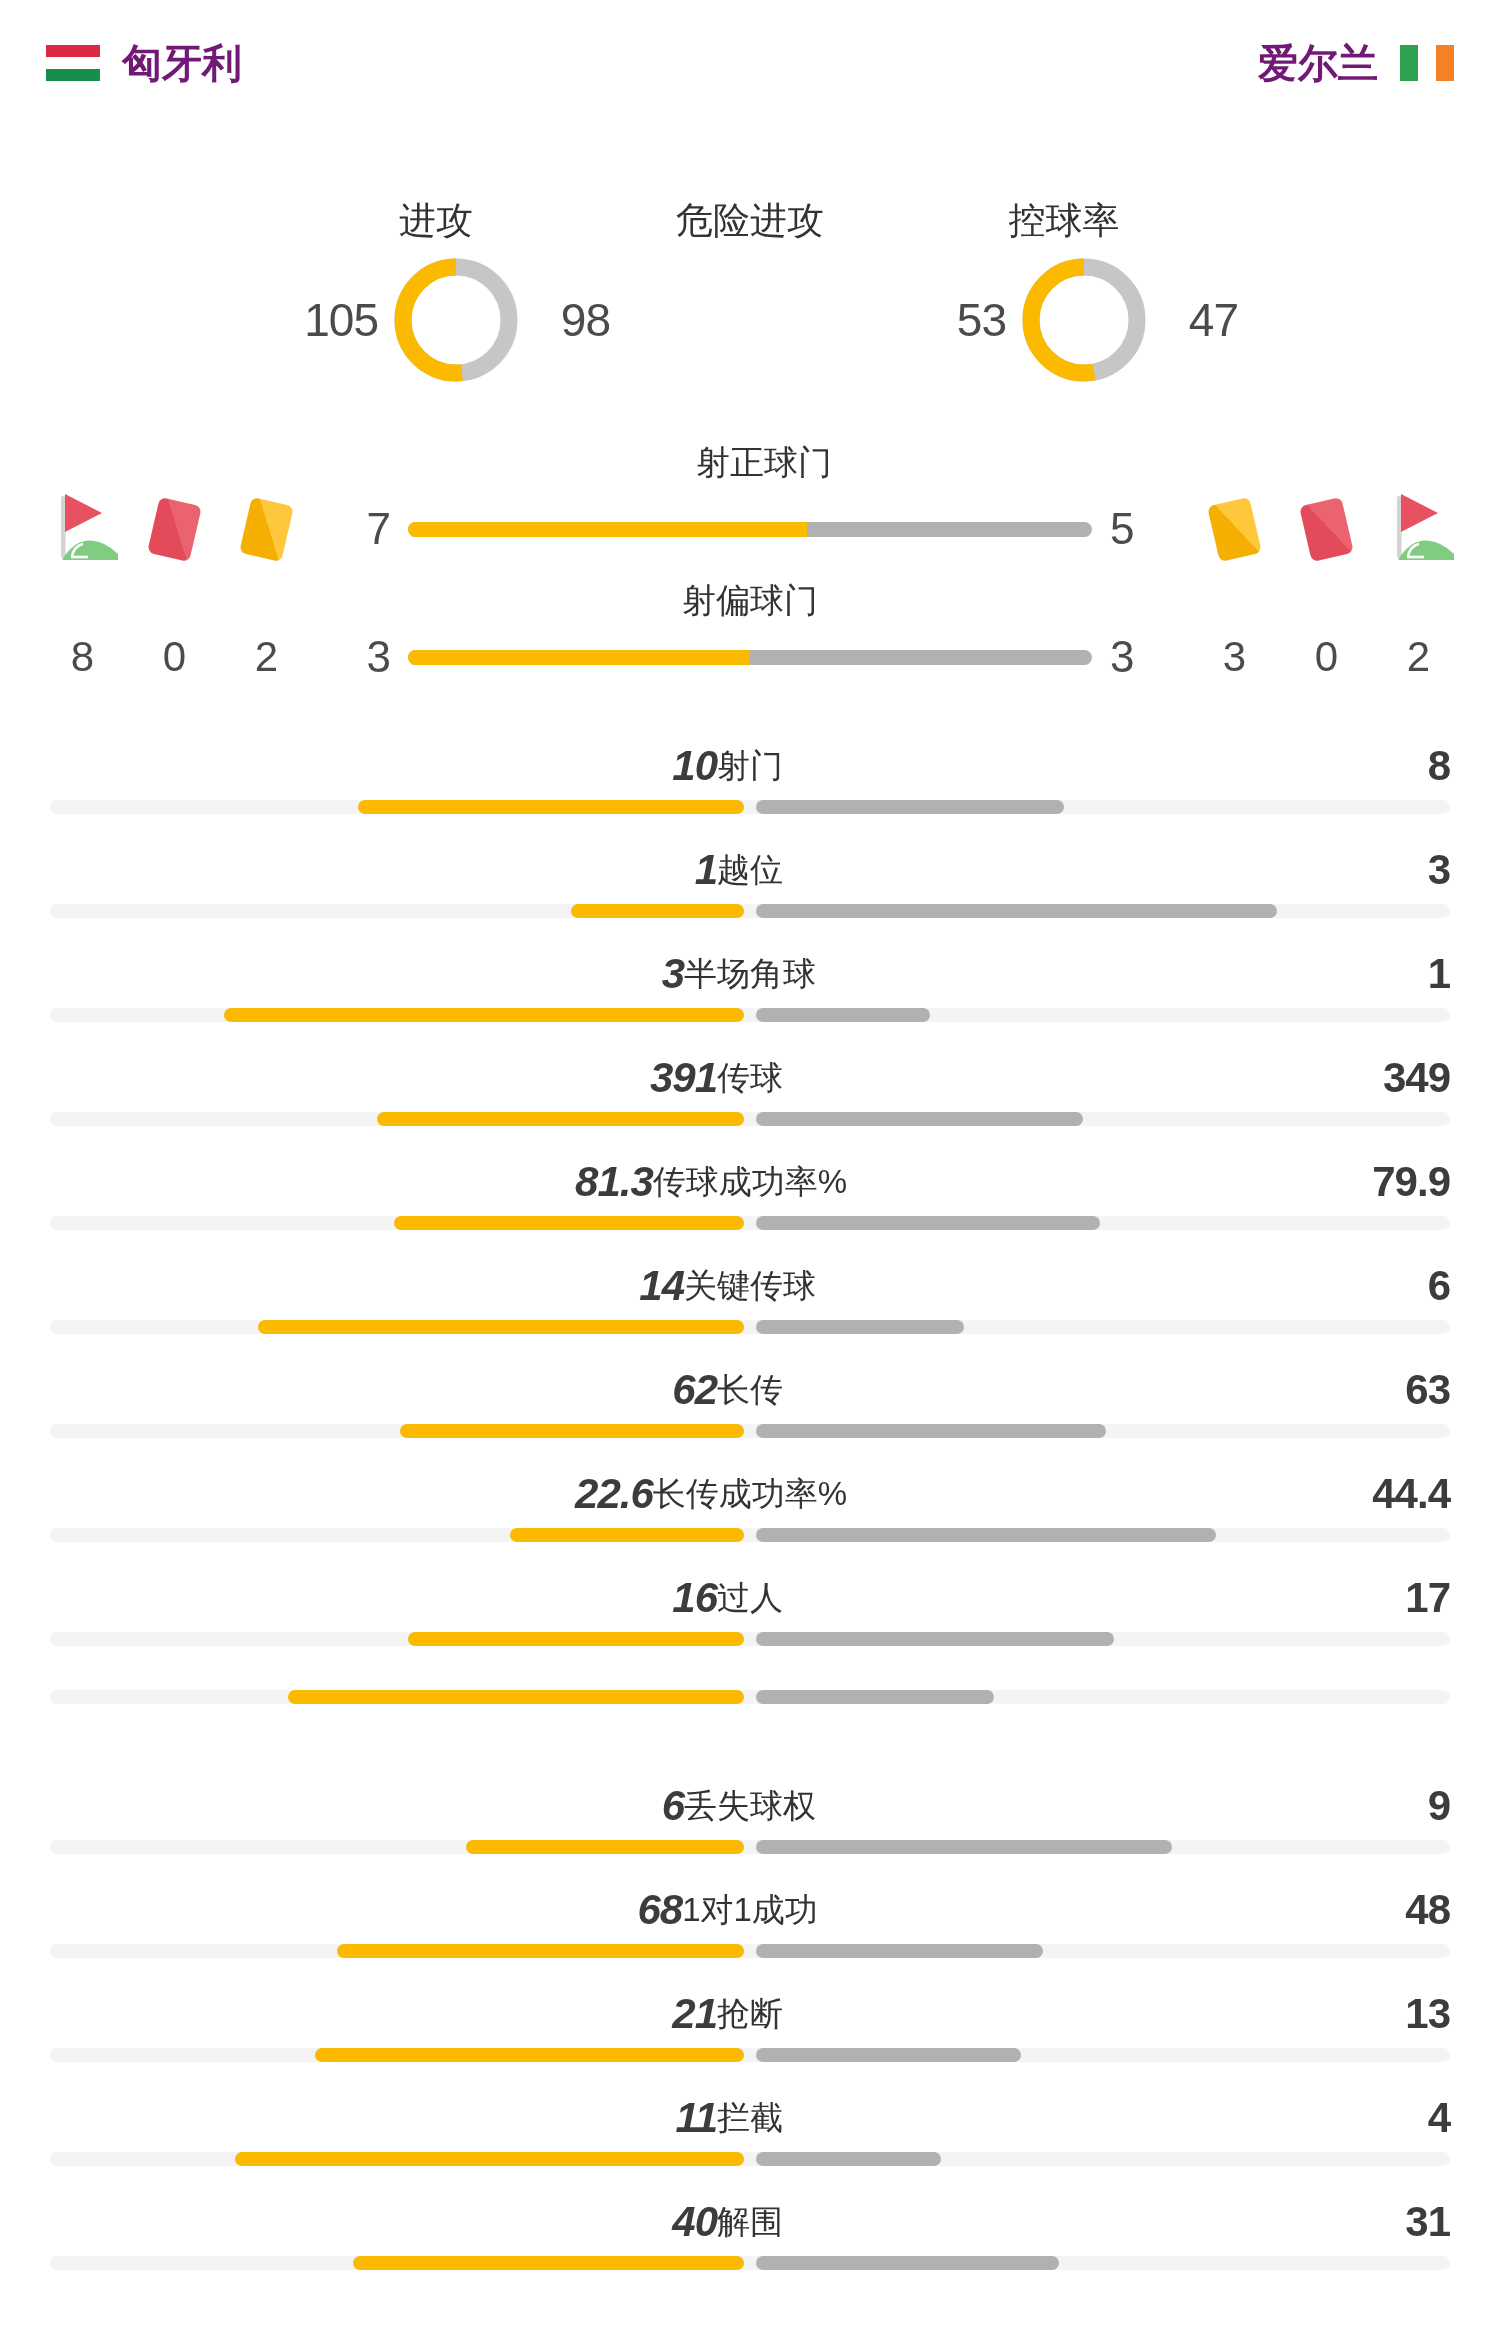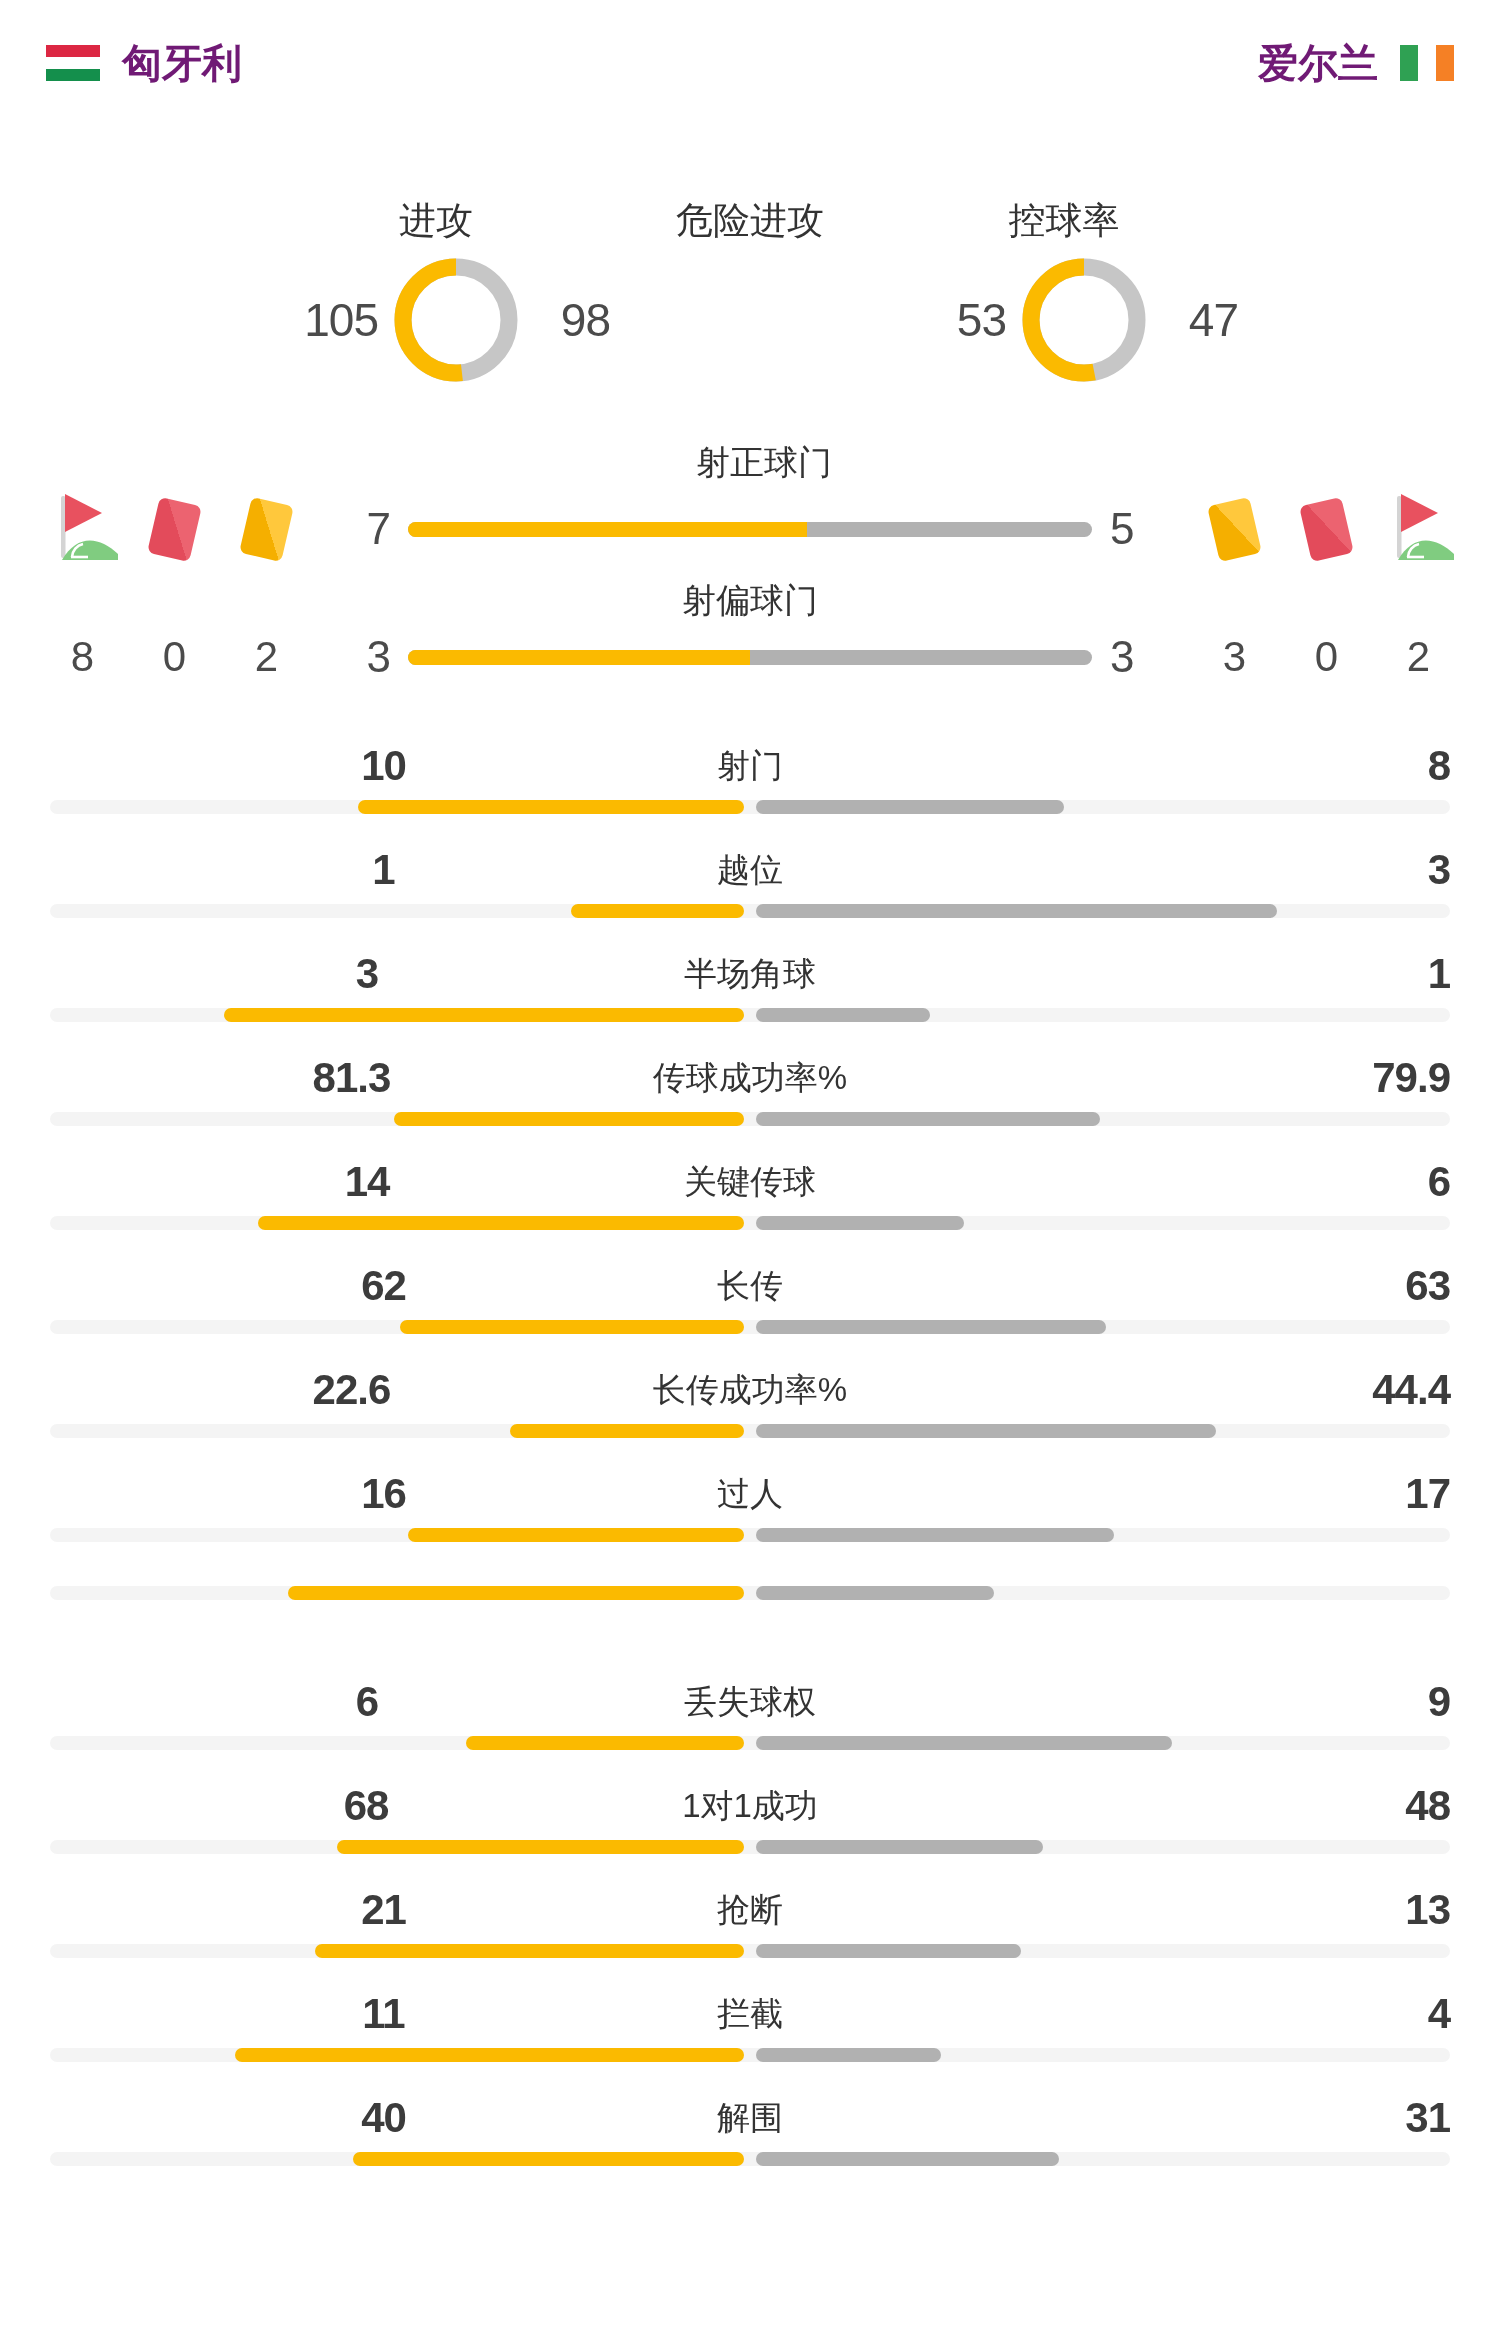--- a/index.html
+++ b/index.html
@@ -56,21 +56,21 @@
   .card.red { background:linear-gradient(60deg,#e34b5b 54%,#ec6370 54%); }
   .card.yellow { background:linear-gradient(60deg,#f5af00 54%,#ffc83c 54%); }
   .tilt-r { transform:rotate(13deg); }
   .tilt-l { transform:rotate(-13deg); }
 
   
   .stats { margin-top:26px; }
   .stat-row { height:104px; padding:26px 50px 0 50px; }
   .stat-line { display:grid; grid-template-columns:1fr auto 1fr; align-items:center; height:46px; }
   .stat-val { font-size:42px; font-weight:bold; color:#3c3c3c; letter-spacing:-1px; }
-  .stat-val.home { text-align:center; }
+  .stat-val.home { text-align:right;font-style:italic; }
   .stat-val.away { text-align:right; }
   .stat-label { font-size:33px; color:#333; text-align:center; }
   .bar-track {
     position:relative; height:14px; margin-top:12px;
     background:#f4f4f4; border-radius:7px;
   }
   .bar-left {
     position:absolute; top:0; height:14px; border-radius:7px;
     right:calc(50% + 6px); background:#fbba00;
   }
@@ -237,20 +237,31 @@
       <span class="stat-val home">3</span>
       <span class="stat-label">半场角球</span>
       <span class="stat-val away">1</span>
     </div>
     <div class="bar-track">
       <div class="bar-left" style="width: calc(37.5% - 4.5px);"></div>
       <div class="bar-right" style="width: calc(12.5% - 1.5px);"></div>
     </div>
   </div>
 
+  <div class="stat-row">
+    <div class="stat-line">
+      <span class="stat-val home">391</span>
+      <span class="stat-label">传球</span>
+      <span class="stat-val away">349</span>
+    </div>
+    <div class="bar-track">
+      <div class="bar-left" style="width: calc(26.4189% - 3.17027px);"></div>
+      <div class="bar-right" style="width: calc(23.5811% - 2.82973px);"></div>
+    </div>
+  </div>
 
   <div class="stat-row">
     <div class="stat-line">
       <span class="stat-val home">81.3</span>
       <span class="stat-label">传球成功率%</span>
       <span class="stat-val away">79.9</span>
     </div>
     <div class="bar-track">
       <div class="bar-left" style="width: calc(25.2171% - 3.02605px);"></div>
       <div class="bar-right" style="width: calc(24.7829% - 2.97395px);"></div>

